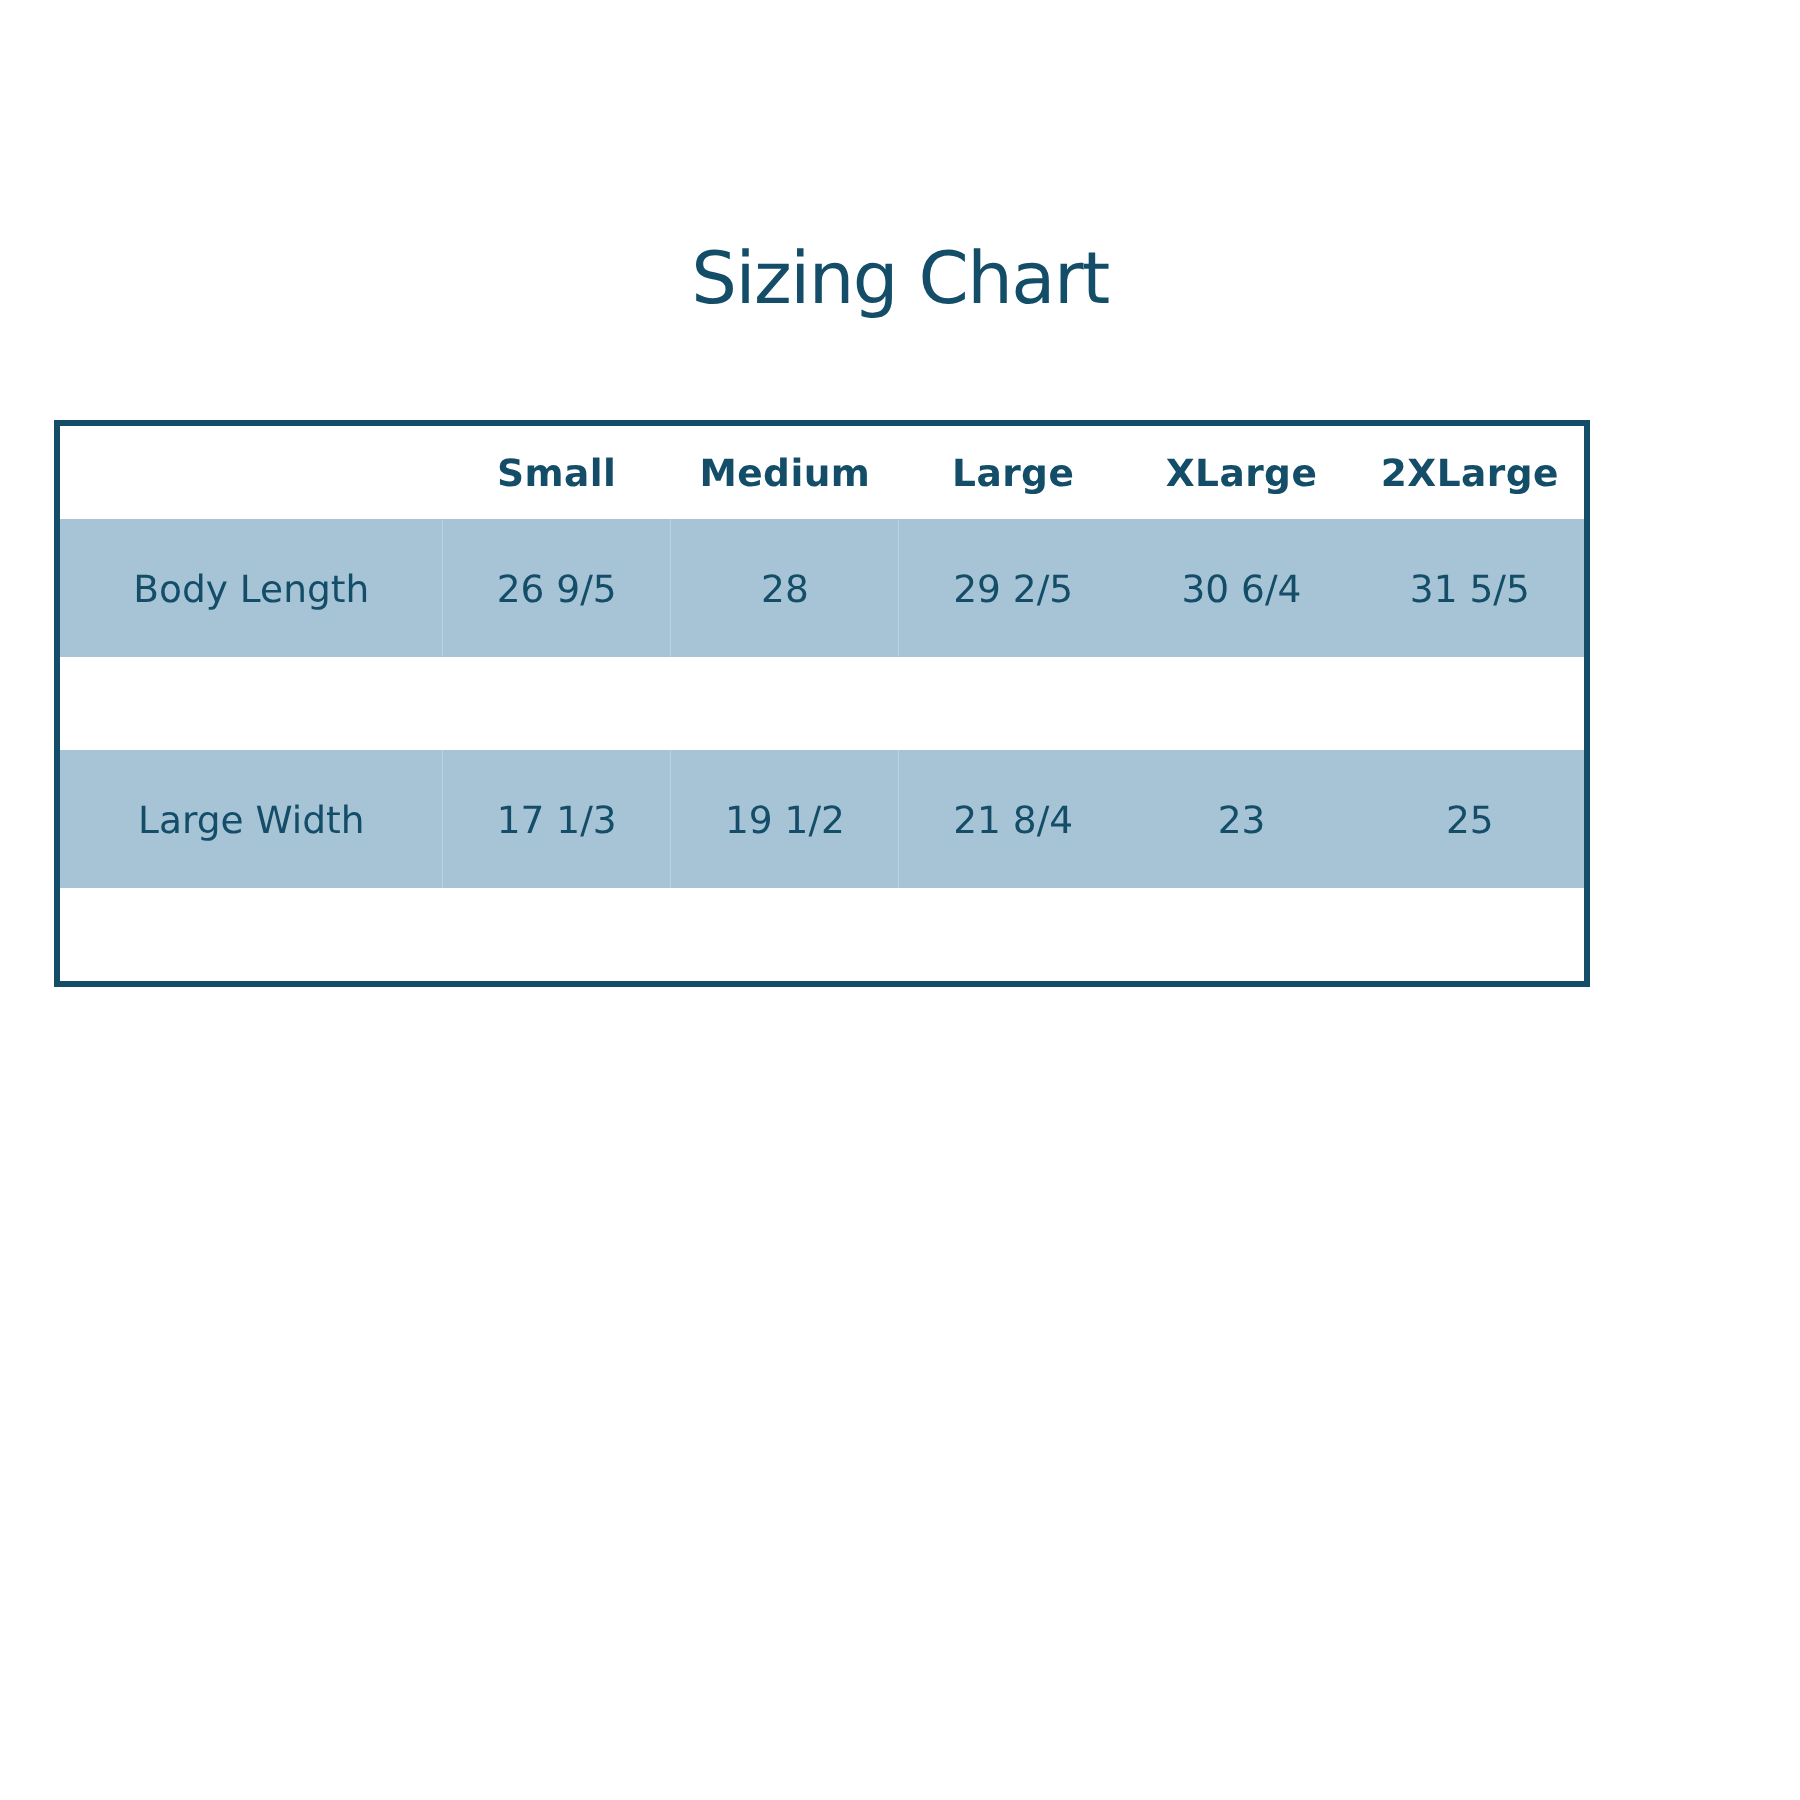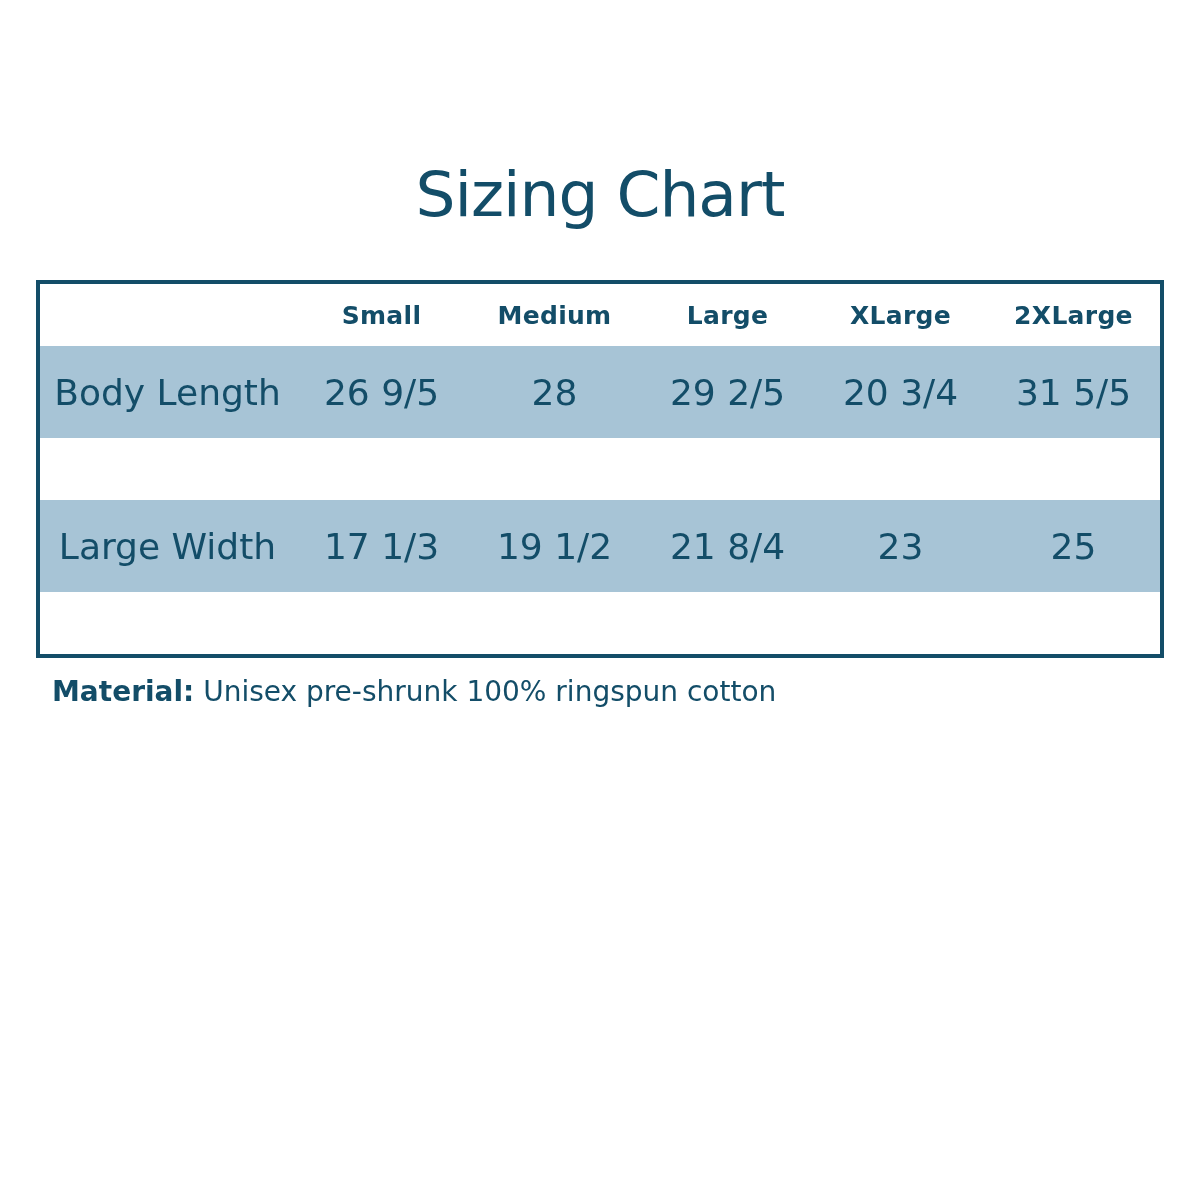--- a/index.html
+++ b/index.html
@@ -19,31 +19,31 @@
     width: 1200px;
     height: 1200px;
     box-sizing: border-box;
   }
   .chart-title {
     position: absolute;
     top: 160px;
     left: 0;
     width: 1200px;
     text-align: center;
-    font-size: 63px;
+    font-size: 48px;
     font-weight: 400;
     letter-spacing: -1px;
     color: #134d68;
     line-height: 1.1;
   }
   .table-wrap {
     position: absolute;
     top: 280px;
     left: 36px;
-    width: 1128px;
+    width: 1024px;
     border: 4px solid #134d68;
     box-sizing: border-box;
     background: #ffffff;
   }
   table.sizing {
     width: 100%;
     border-collapse: collapse;
     table-layout: fixed;
   }
   table.sizing th, table.sizing td {
@@ -66,21 +66,21 @@
     background: #a7c4d6;
   }
   tr.spacer-row {
     background: #ffffff;
   }
   tr.spacer-row td {
     height: 62px;
   }
   tr.data-row td {
     height: 92px;
-    font-size: 36px;
+    font-size: 25px;
   }
   td.row-label {
     text-align: left;
     padding-left: 22px;
     font-size: 29px;
     font-weight: 500;
   }
   .footnotes {
     position: absolute;
     left: 52px;
@@ -114,21 +114,21 @@
           <th>XLarge</th>
           <th>2XLarge</th>
         </tr>
       </thead>
       <tbody>
         <tr class="data-row">
           <td class="row-label">Body Length</td>
           <td>26 9/5</td>
           <td>28</td>
           <td>29 2/5</td>
-          <td>20 3/4</td>
+          <td>30 6/4</td>
           <td>31 5/5</td>
         </tr>
         <tr class="spacer-row">
           <td></td>
           <td></td>
           <td></td>
           <td></td>
           <td></td>
           <td></td>
         </tr>
@@ -146,19 +146,15 @@
           <td></td>
           <td></td>
           <td></td>
           <td></td>
         </tr>
       </tbody>
     </table>
   </div>
 
   <div class="footnotes">
-    <div class="line">
-      <span class="material-label">Material:</span>
-      <span>Unisex pre-shrunk 100% ringspun cotton</span>
-    </div>
   </div>
 
 </div>
 
 </body></html>

